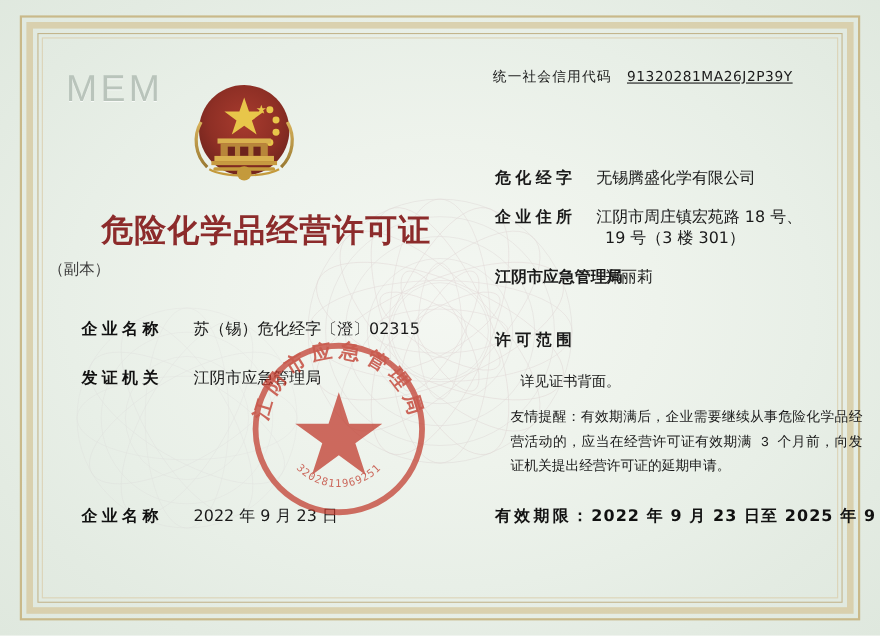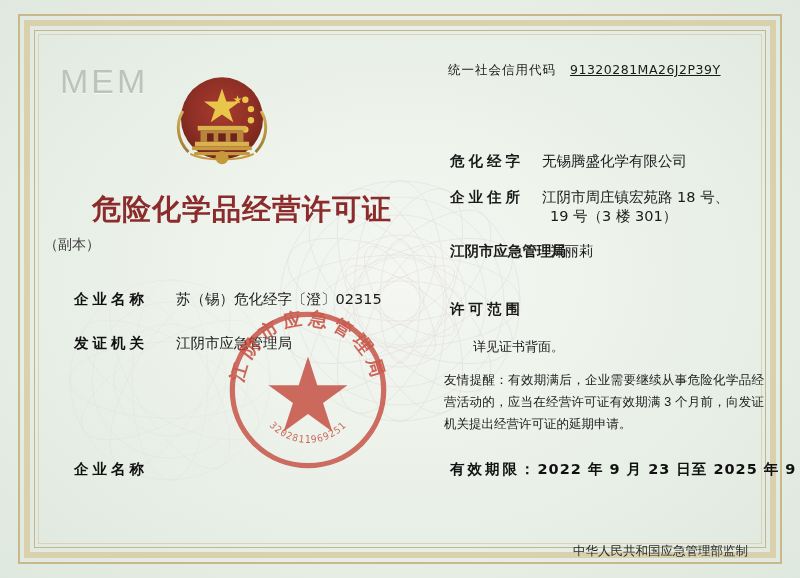--- a/index.html
+++ b/index.html
@@ -231,28 +231,28 @@
     position: absolute;
     left: 104px;
     top: 298px;
     font-size: 13px;
     color: #1a1a1a;
     font-family: "DejaVu Sans", "Liberation Sans", sans-serif;
   }
 
   .reminder {
     position: absolute;
-    left: 0;
+    left: 20px;
     top: 330px;
     width: 320px;
     font-size: 12.5px;
     line-height: 1.75;
     color: #1a1a1a;
     text-align: justify;
-    font-family: Liberation Sans, sans-serif;
+    font-family: Liberation Mono, monospace;
   }
 
   .validity {
     position: absolute;
     left: 6px;
     top: 420px;
     font-size: 14.5px;
     color: #111;
     font-weight: bold;
     letter-spacing: 1px;
@@ -380,20 +380,21 @@
         <span class="field-value">苏（锡）危化经字〔澄〕02315</span>
       </div>
 
       <div class="field-row row-issuer">
         <span class="field-label">发证机关</span>
         <span class="field-value">江阴市应急管理局</span>
       </div>
 
       <div class="field-row row-issue-date">
         <span class="field-label">企业名称</span>
+        <span class="field-value">2022 年 9 月 23 日</span>
       </div>
 
       <svg class="seal" viewBox="0 0 200 200">
         <defs>
           <path id="sealTextPath" d="M 100,100 m -74,0 a 74,74 0 1,1 148,0"></path>
           <path id="sealCodePath" d="M 100,100 m -60,0 a 60,60 0 1,0 120,0"></path>
         </defs>
         <circle cx="100" cy="100" r="86" fill="none" stroke="#c0392b" stroke-width="6" opacity="0.88"></circle>
         <polygon points="100,62 110.6,94.6 144.9,94.6 117.1,114.8 127.8,147.4 100,127.2 72.2,147.4 82.9,114.8 55.1,94.6 89.4,94.6" fill="#c0392b" opacity="0.9"></polygon>
         <text font-size="21" font-weight="bold" fill="#c0392b" opacity="0.92" font-family="DejaVu Sans, Liberation Sans, sans-serif" letter-spacing="6">
@@ -429,17 +430,16 @@
         <span class="r-label">许可范围</span>
       </div>
       <div class="scope-note" style="left:6px;margin-left:23px;">详见证书背面。</div>
 
       <div class="reminder">友情提醒：有效期满后，企业需要继续从事危险化学品经营活动的，应当在经营许可证有效期满 3 个月前，向发证机关提出经营许可证的延期申请。</div>
 
       <div class="validity">
         <span class="v-label">有效期限：</span><span>2022 年 9 月 23 日至 2025 年 9 月 22 日</span>
       </div>
 
-      <div class="footer">中华人民共和国应急管理部监制</div>
     </div>
 
   </div>
 </div>
 
 </body></html>

